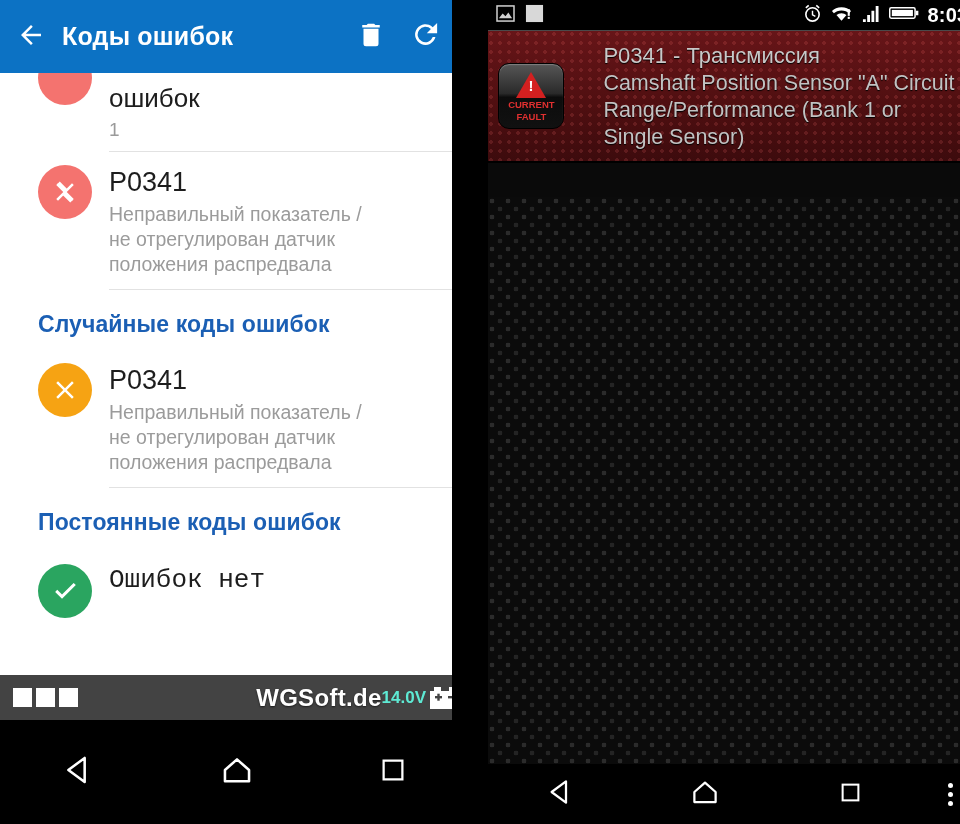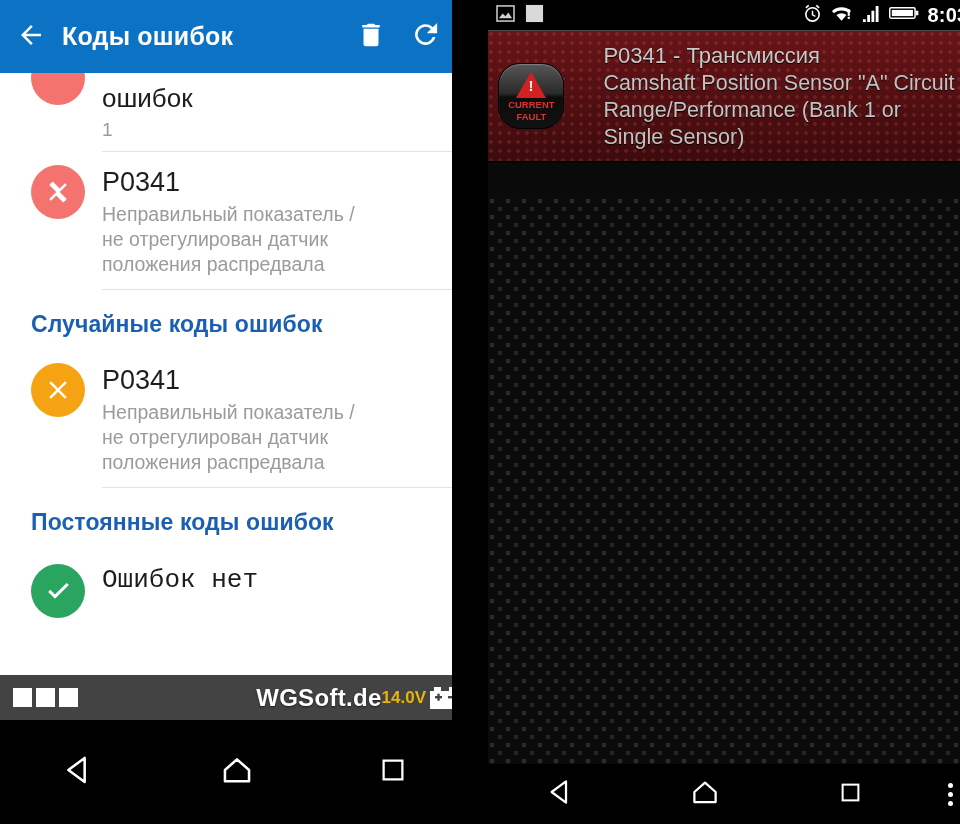--- a/index.html
+++ b/index.html
@@ -42,21 +42,21 @@
     flex: 1;
   }
   .appbar-actions { display: flex; align-items: center; padding-right: 18px; }
   .appbar-btn {
     width: 54px; height: 73px;
     display: flex; align-items: center; justify-content: center;
   }
 
   .dtc-list {
     position: absolute;
-    top: 73px; left: 9px;
+    top: 73px; left: 16px;
     width: 470px;
     height: 647px;
     overflow: hidden;
     background: #fff;
   }
 
   
   .partial-row {
     position: relative;
     height: 78px;
@@ -141,21 +141,21 @@
   .wg-blocks { display: flex; gap: 4px; padding-left: 13px; }
   .wg-blocks i { display: block; width: 19px; height: 19px; background: #fff; }
   .wg-brand {
     flex: 1; text-align: right;
     color: #fff; font-size: 24px; font-weight: bold;
     letter-spacing: 0.3px;
     text-shadow: 0 1px 2px rgba(0,0,0,.6);
     margin-left: -6px;
   }
   .wg-volt {
-    color: #eab308; font-size: 17px; font-weight: bold;
+    color: #5eead4; font-size: 17px; font-weight: bold;
     padding-right: 4px;
   }
   .wg-batt { padding-right: 10px; display:flex; align-items:center; }
 
   .navbar {
     position: absolute;
     left: 0; bottom: 0;
     width: 470px; height: 104px;
     background: #000;
     display: flex; align-items: center; justify-content: space-around;
@@ -203,21 +203,21 @@
       radial-gradient(circle at 3px 3px, rgba(255,110,110,.16) 1.6px, transparent 1.9px),
       linear-gradient(to bottom, #671518 0%, #500f11 55%, #3d0b0d 100%);
     background-size: 9px 9px, 100% 100%;
     border-bottom: 2px solid #000;
     display: flex; align-items: center;
   }
   .fault-badge {
     position: absolute;
     left: 10px; top: 32px;
     width: 66px; height: 66px;
-    border-radius: 22px;
+    border-radius: 11px;
     background: linear-gradient(to bottom, #565656 0%, #2a2a2a 46%, #0c0c0c 52%, #111 100%);
     border: 1px solid #000;
     box-shadow: inset 0 1px 1px rgba(255,255,255,.25);
     display: flex; flex-direction: column;
     align-items: center; justify-content: center;
     padding-top: 2px;
   }
   .fault-badge .tri {
     width: 0; height: 0;
     border-left: 15px solid transparent;

